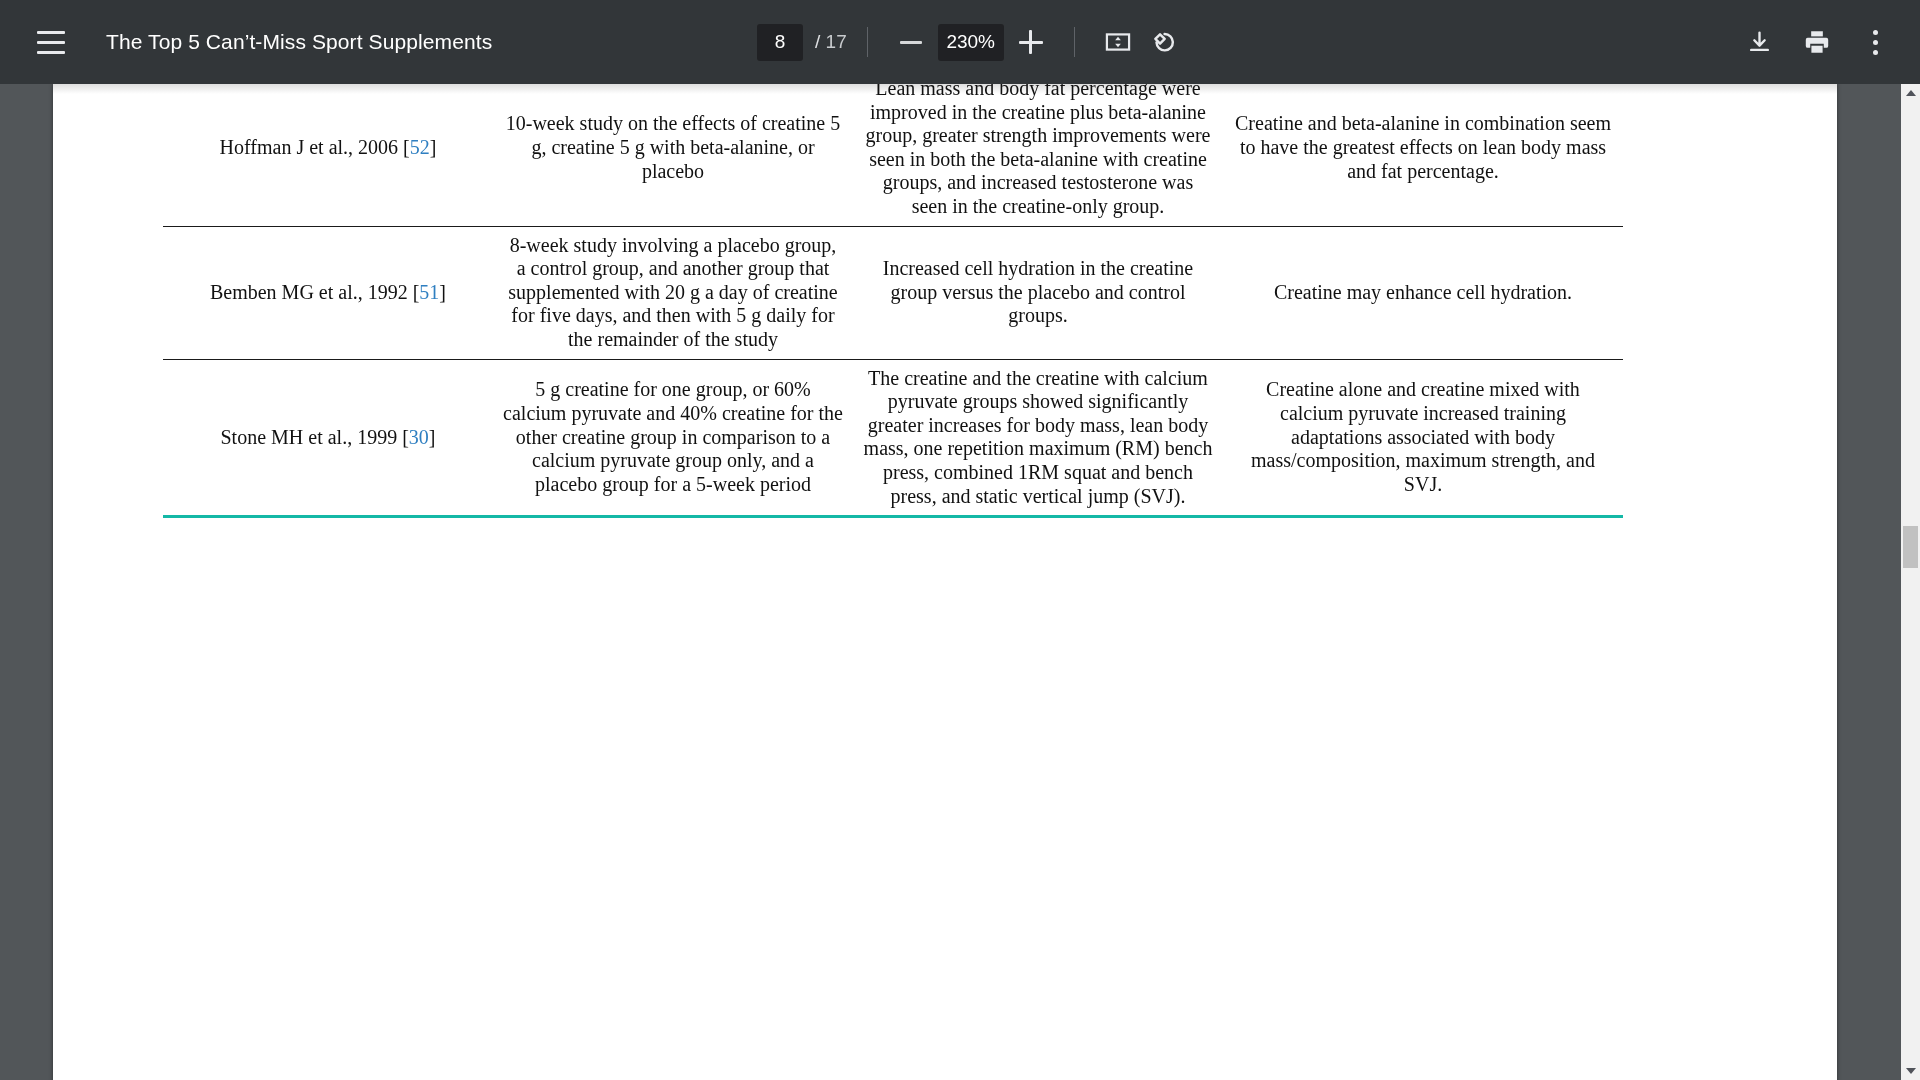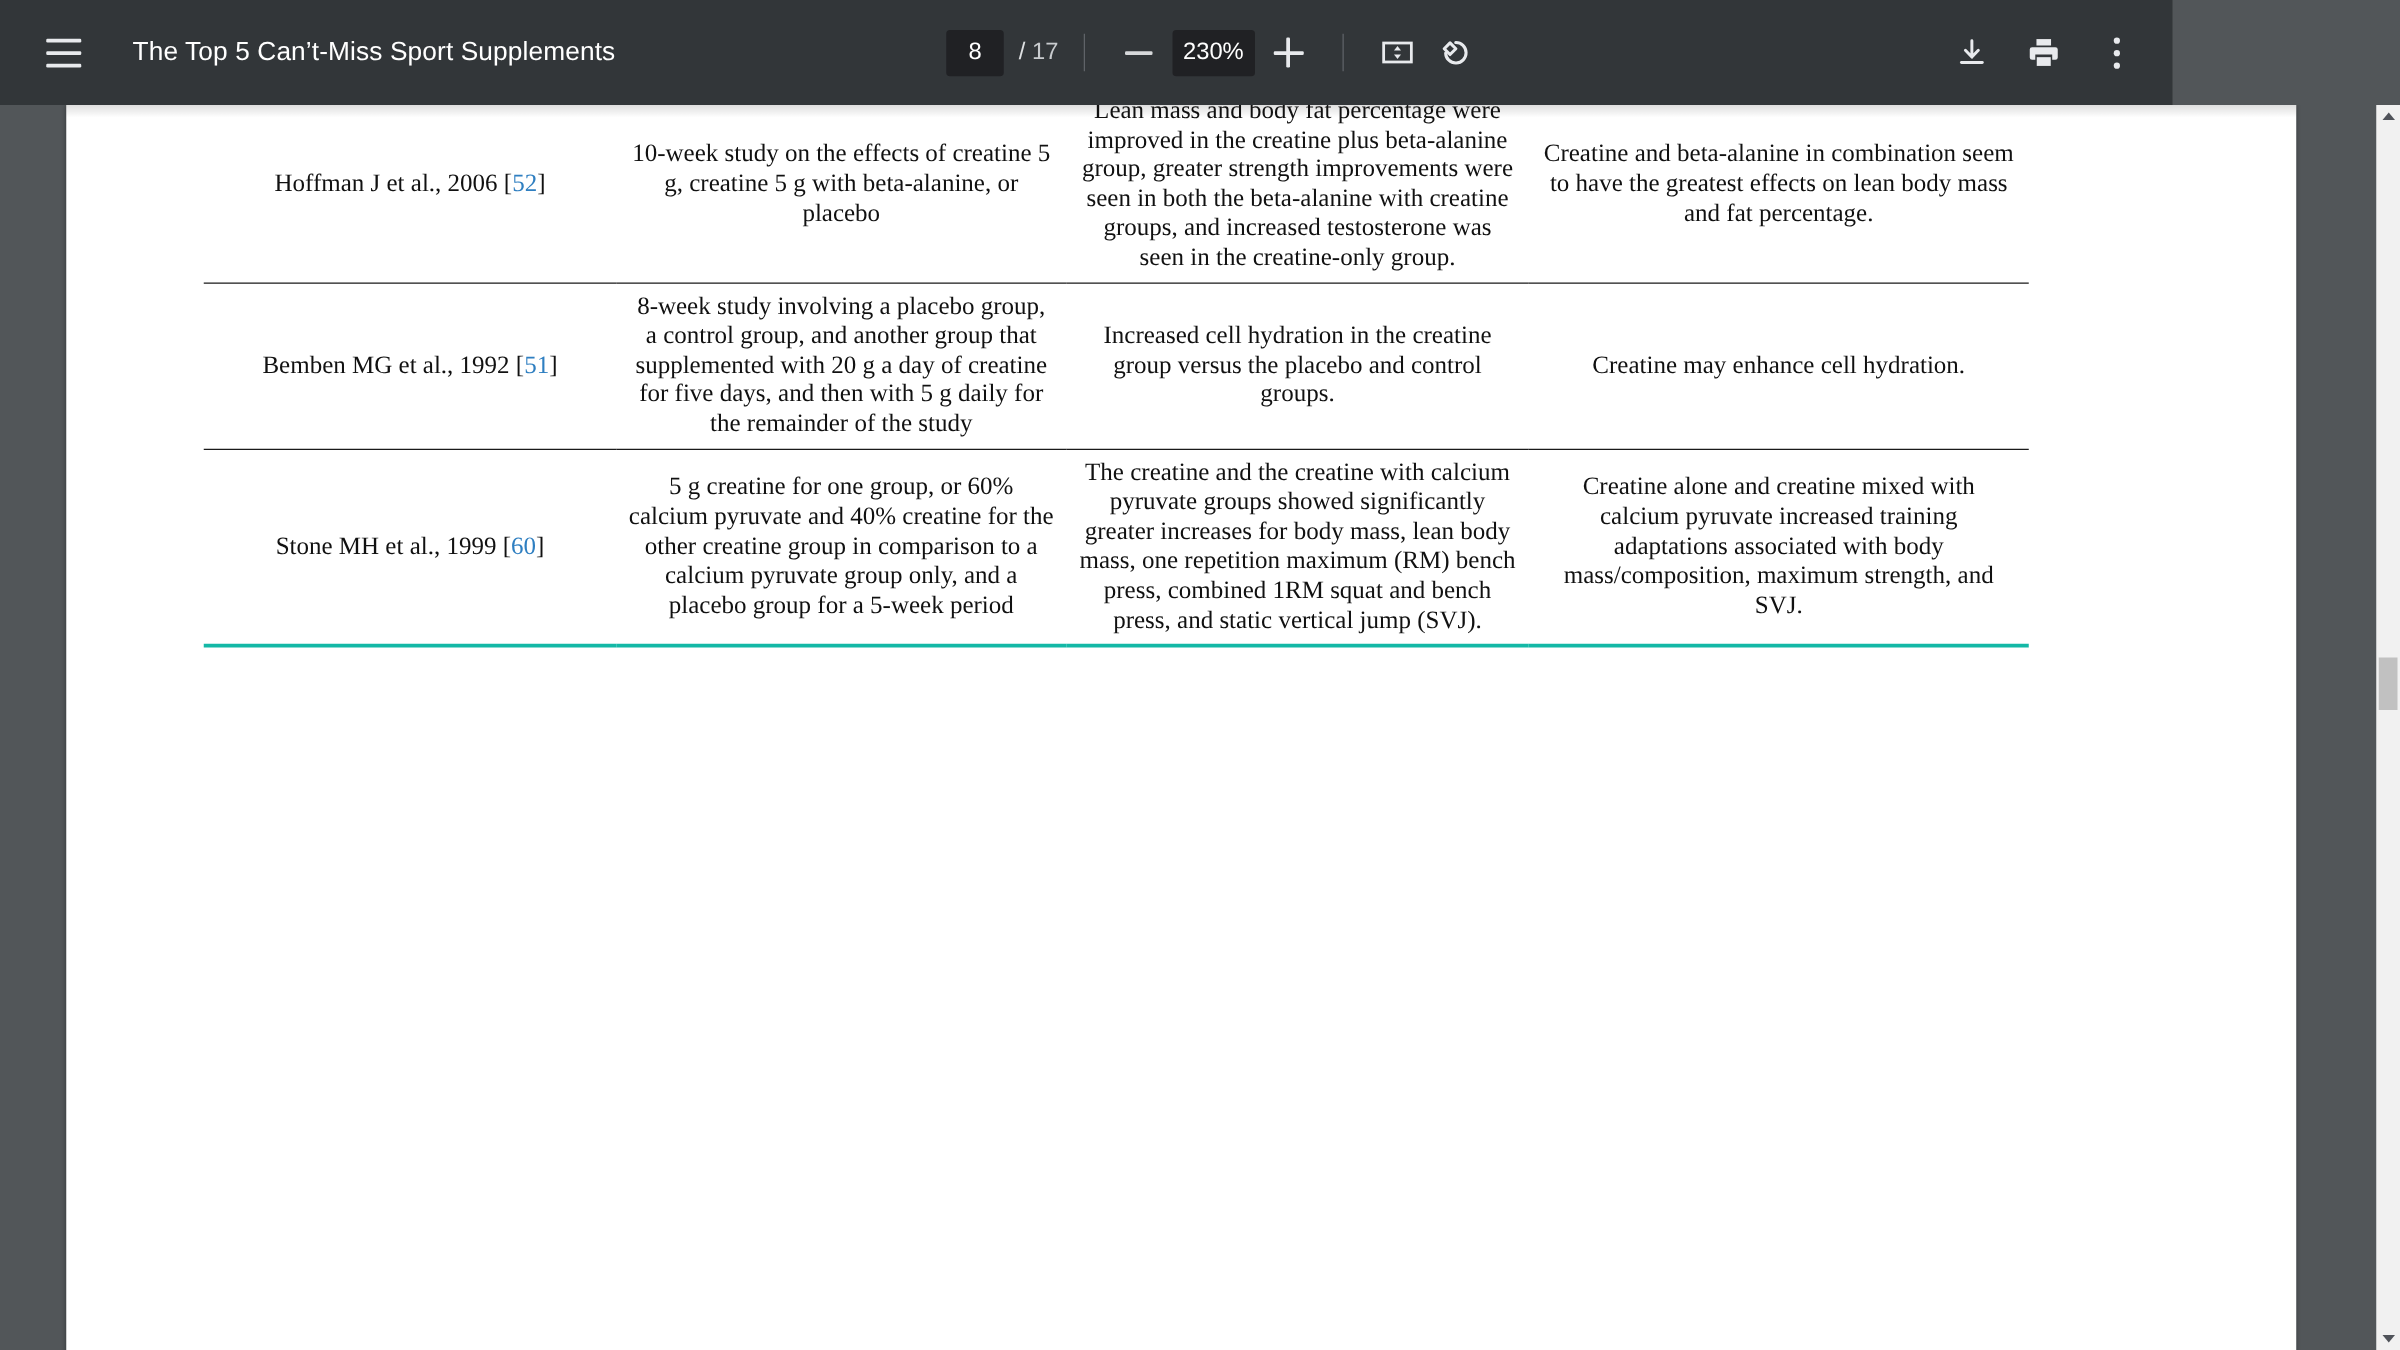--- a/index.html
+++ b/index.html
@@ -8,21 +8,21 @@
     width: 1920px; height: 1080px;
     overflow: hidden;
     background: #525659;
     font-family: "Liberation Sans", sans-serif;
   }
 
   
   #toolbar {
     position: absolute;
     top: 0; left: 0;
-    width: 1738px; height: 84px;
+    width: 1920px; height: 84px;
     background: #323639;
     display: flex;
     align-items: center;
     color: #e8eaed;
     user-select: none;
     z-index: 30;
   }
   .tb-left {
     display: flex;
     align-items: center;
@@ -321,21 +321,21 @@
             <td>Lean mass and body fat percentage were improved in the creatine plus beta-alanine group, greater strength improvements were seen in both the beta-alanine with creatine groups, and increased testosterone was seen in the creatine-only group.</td>
             <td>Creatine and beta-alanine in combination seem to have the greatest effects on lean body mass and fat percentage.</td>
           </tr>
           <tr class="rowsep">
             <td><span>Bemben MG et al., 1992 [</span><span class="ref">51</span><span>]</span></td>
             <td>8-week study involving a placebo group, a control group, and another group that supplemented with 20 g a day of creatine for five days, and then with 5 g daily for the remainder of the study</td>
             <td>Increased cell hydration in the creatine group versus the placebo and control groups.</td>
             <td>Creatine may enhance cell hydration.</td>
           </tr>
           <tr class="rowsep lastrow">
-            <td><span>Stone MH et al., 1999 [</span><span class="ref">60</span><span>]</span></td>
+            <td><span>Stone MH et al., 1999 [</span><span class="ref">30</span><span>]</span></td>
             <td>5 g creatine for one group, or 60% calcium pyruvate and 40% creatine for the other creatine group in comparison to a calcium pyruvate group only, and a placebo group for a 5-week period</td>
             <td>The creatine and the creatine with calcium pyruvate groups showed significantly greater increases for body mass, lean body mass, one repetition maximum (RM) bench press, combined 1RM squat and bench press, and static vertical jump (SVJ).</td>
             <td>Creatine alone and creatine mixed with calcium pyruvate increased training adaptations associated with body mass/composition, maximum strength, and SVJ.</td>
           </tr>
         </tbody>
       </table>
 
     </div>
   </div>
 </div>

